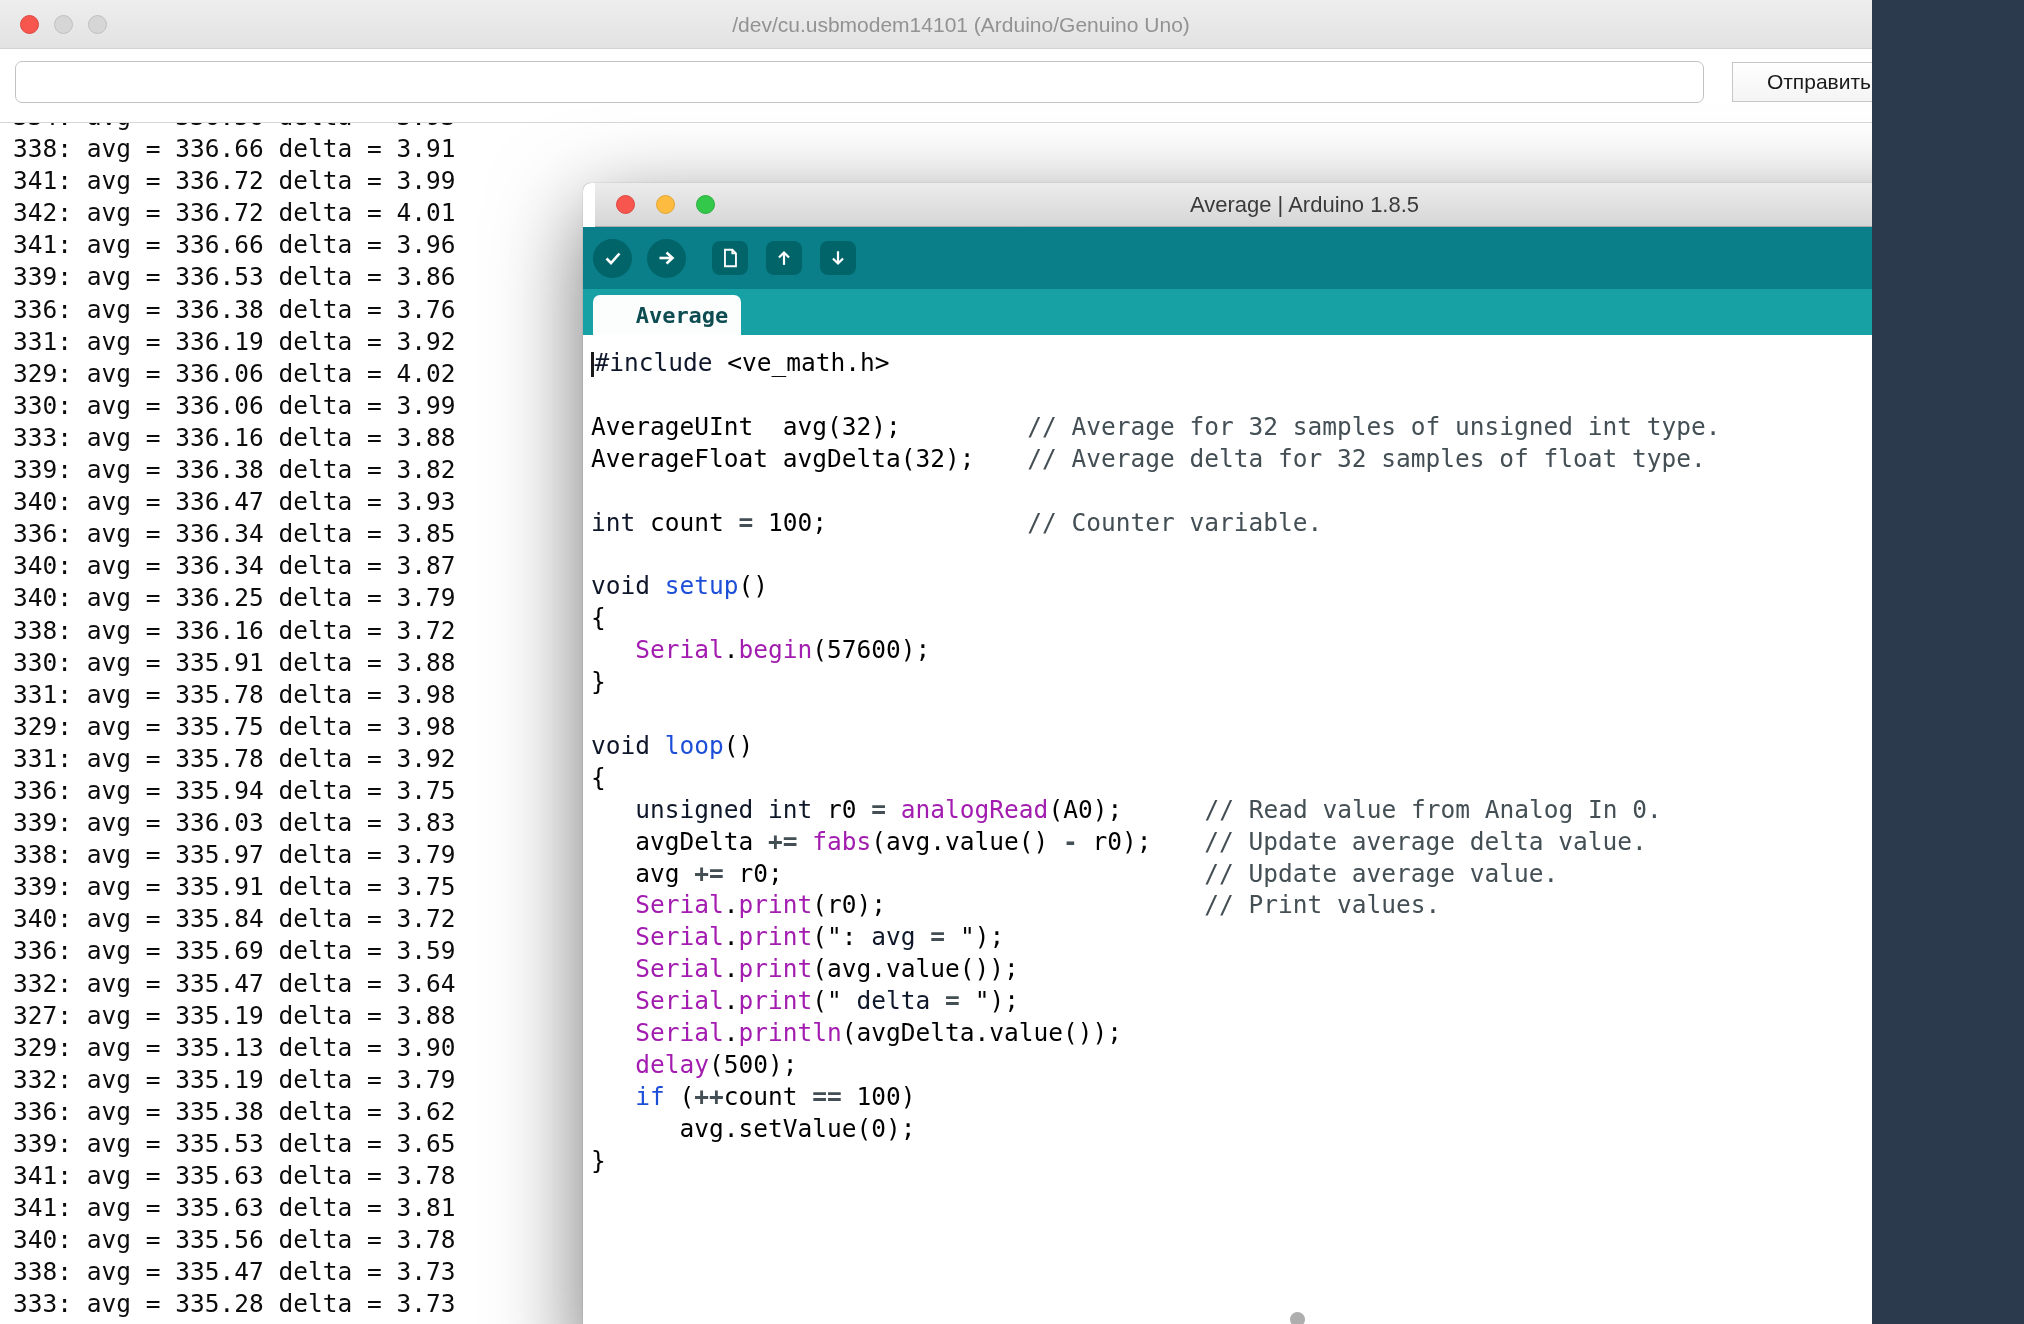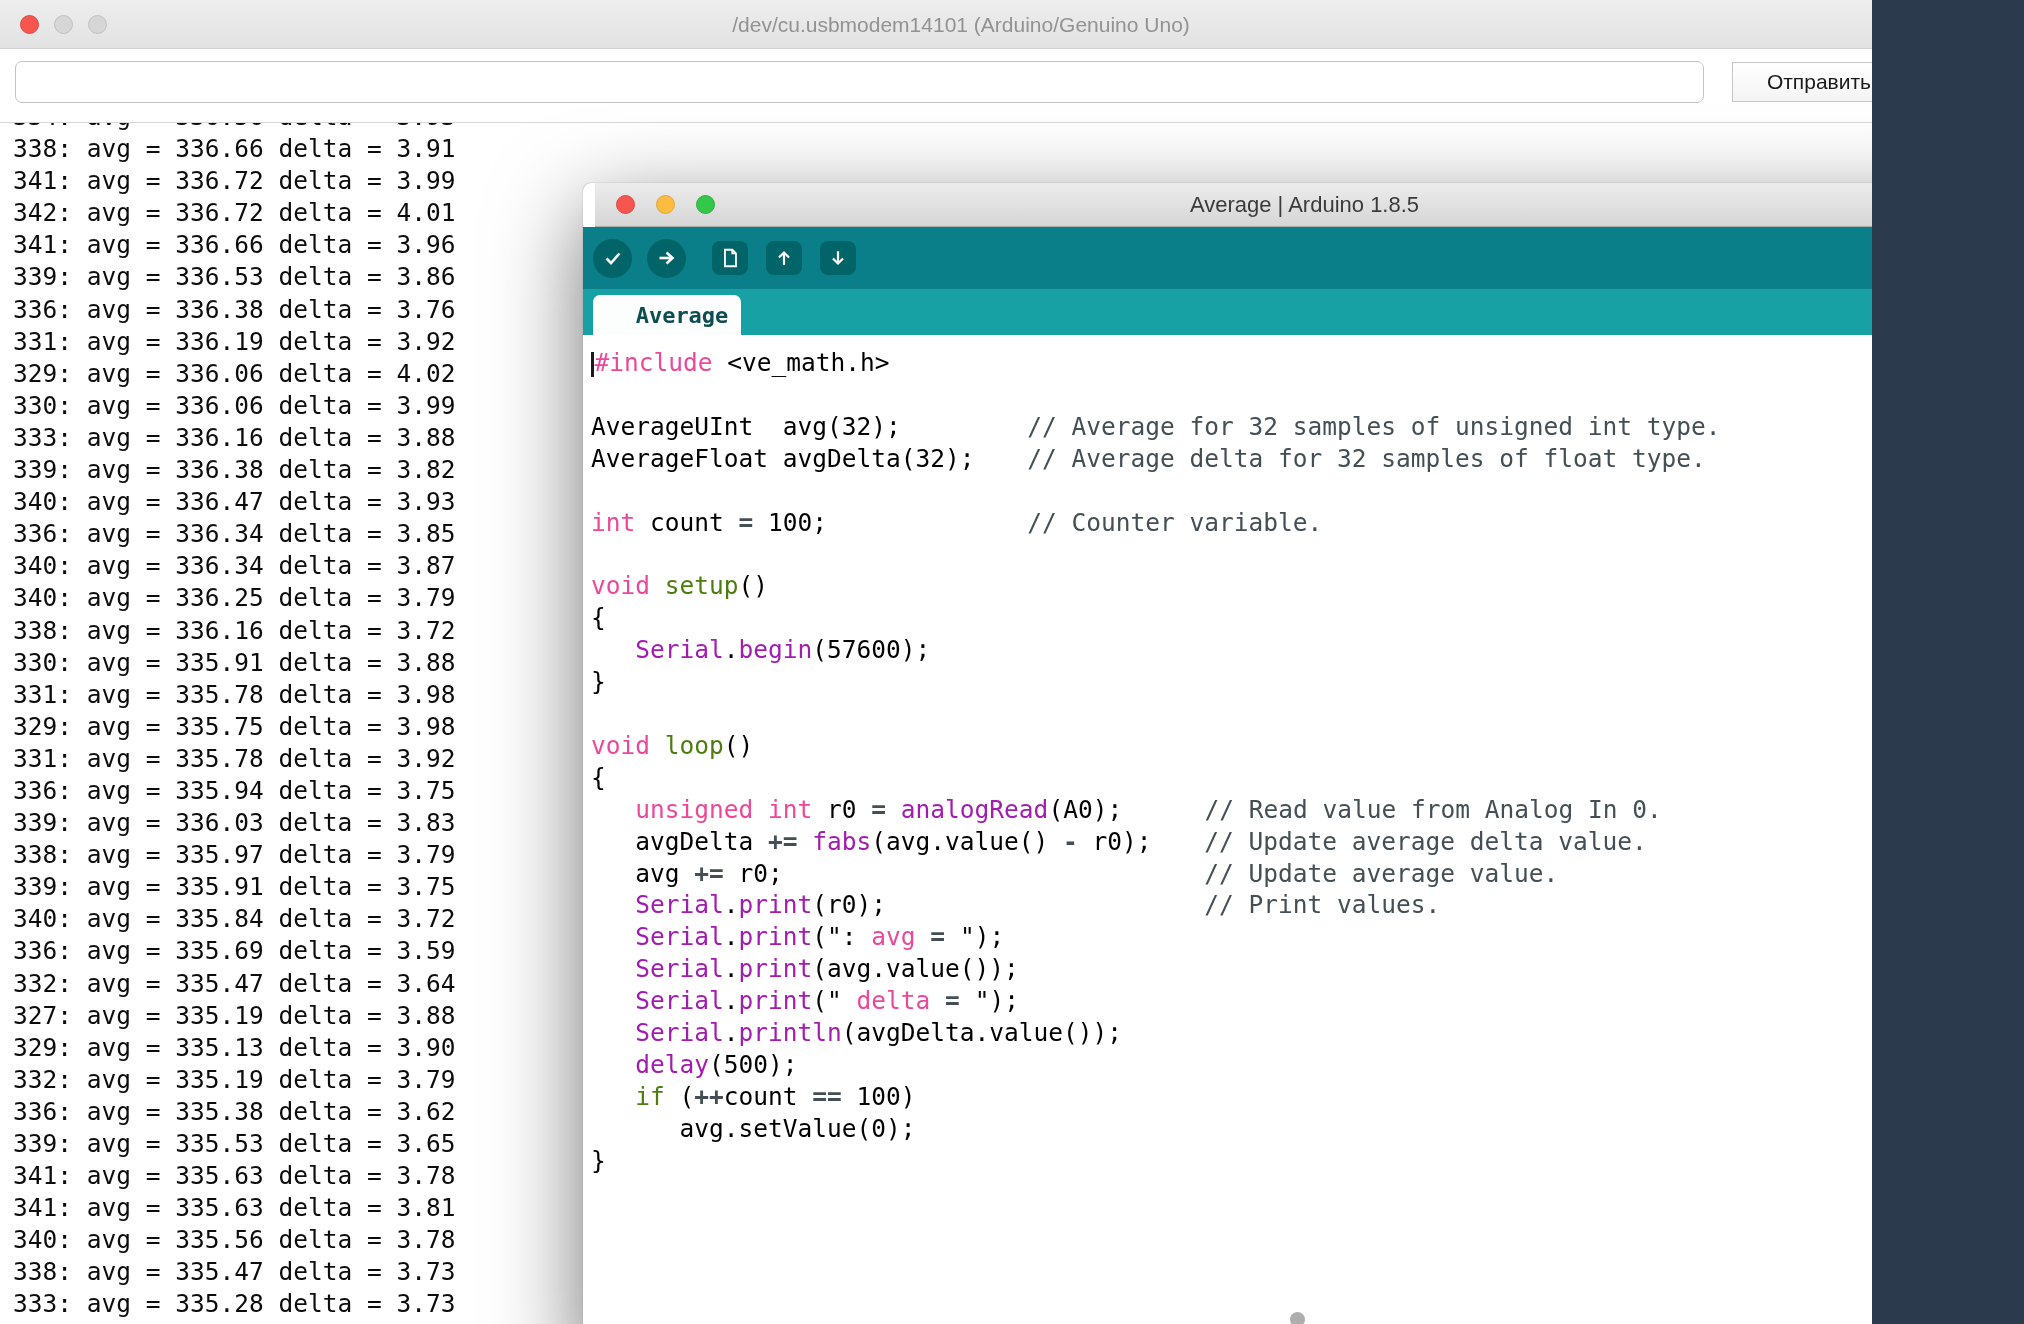--- a/index.html
+++ b/index.html
@@ -73,22 +73,22 @@
   .tri-down{width:0;height:0;border-left:8px solid transparent;border-right:8px solid transparent;
             border-top:10px solid #fff;}
 
   .ide-code{position:absolute;left:0;top:152px;right:0;bottom:0;background:#fff;
             padding:12px 0 0 8px;overflow:hidden;
             font-family:"DejaVu Sans Mono","Liberation Mono",monospace;
             font-size:24.5px;line-height:31.9px;white-space:pre;color:#000;}
   .caret{display:inline-block;width:2.5px;height:25px;background:#1a1a1a;
          vertical-align:middle;margin-right:1px;}
   .tk-p{color:#000000;}
-  .tk-k{color:#ec4899;}
-  .tk-s{color:#4d7c0f;text-align:right;}
+  .tk-k{color:#0f172a;}
+  .tk-s{color:#1d4ed8;text-align:right;}
   .tk-f{color:#a21caf;}
   .tk-c{color:#434f54;margin-left:38px;}
   .tk-o{color:#434f54;font-weight:bold;}
 
   .scroll-dot{position:absolute;left:707px;top:1129px;width:15px;height:15px;border-radius:50%;
               background:#aeaeae;}
 </style>
 </head>
 <body>
 

